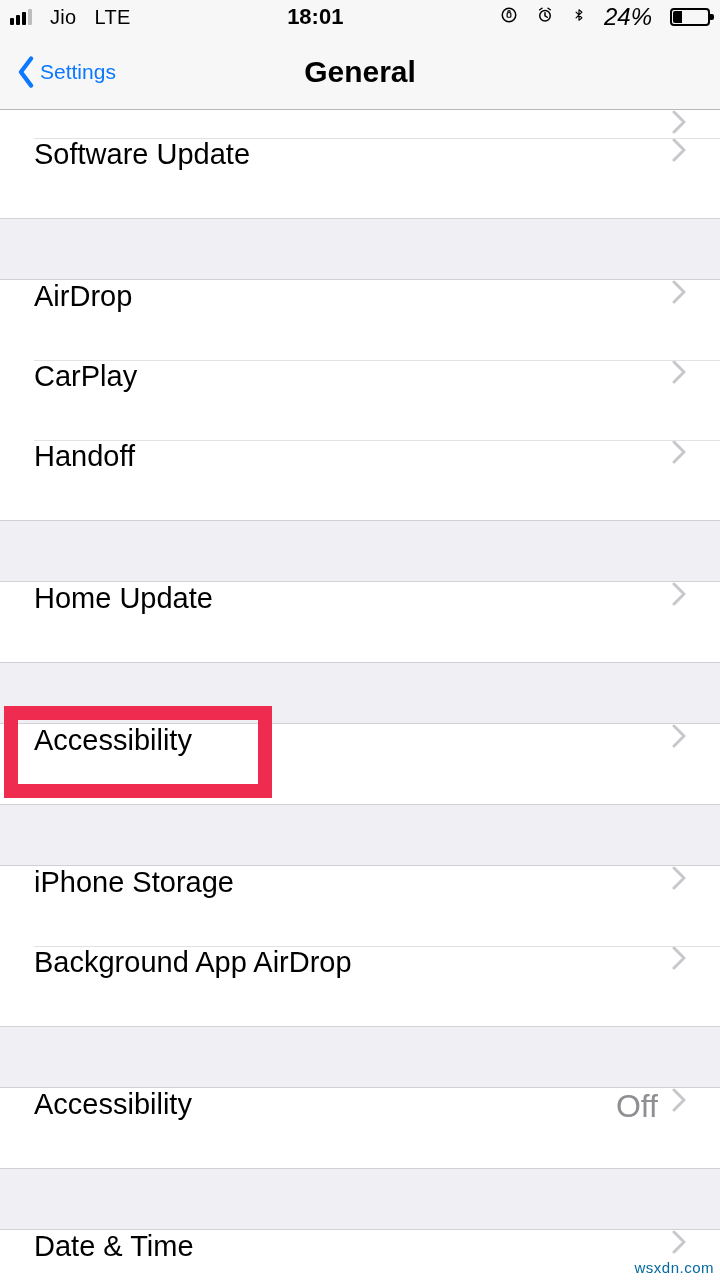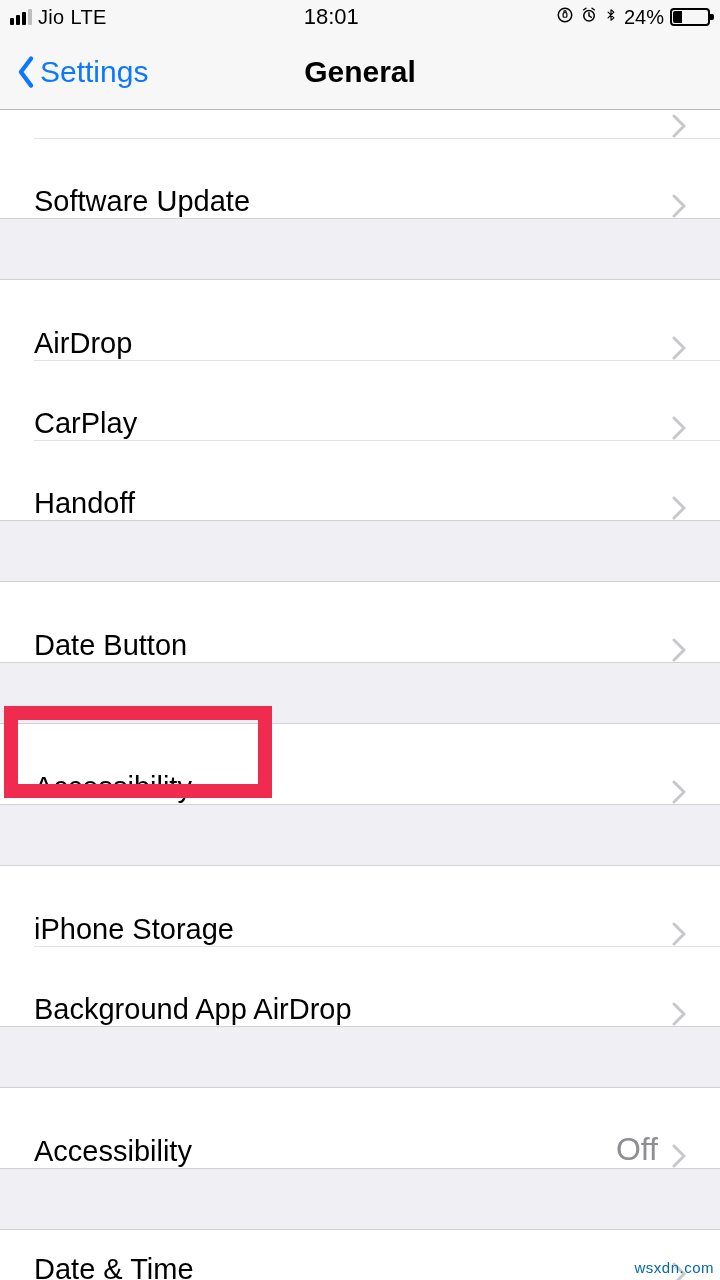--- a/index.html
+++ b/index.html
@@ -17,72 +17,72 @@
     .status-bar {
       height: 34px;
       display: flex;
       align-items: center;
       justify-content: space-between;
       padding: 0 10px;
       font-size: 22px;
       color: #000;
       background: #f7f7f8;
     }
-    .status-left, .status-right { display: flex; align-items: center; gap: 6px; }
+    .status-left, .status-right { display: flex; align-items: center; gap: 18px; }
     .sig-bars { display: flex; align-items: flex-end; gap: 2px; }
     .sig-bars span {
       display: inline-block; width: 4px; background: #000; border-radius: 1px;
     }
     .sig-bars span:nth-child(1){height:7px}
     .sig-bars span:nth-child(2){height:10px}
     .sig-bars span:nth-child(3){height:13px}
     .sig-bars span:nth-child(4){height:16px;background:#bdbdbd}
     .carrier, .net { font-size: 20px; letter-spacing: .3px; }
-    .clock { font-weight: 400; font-size: 22px; }
+    .clock { font-weight: 700; font-size: 22px; }
     .status-right svg { height: 18px; }
     .battery {
       position: relative; width: 40px; height: 18px;
       border: 2px solid #000; border-radius: 4px; display: inline-block;
     }
     .battery::after {
       content: ""; position: absolute; right: -6px; top: 4px;
       width: 4px; height: 6px; background: #000; border-radius: 0 2px 2px 0;
     }
     .battery .level {
       position: absolute; left: 1px; top: 1px; bottom: 1px;
       background: #000; border-radius: 2px 0 0 2px;
     }
-    .batt-pct { font-size: 20px; }
+    .batt-pct { font-size: 24px; font-style: italic; }
 
     
     .nav-bar {
       height: 76px; background: #f7f7f8;
       border-bottom: 1px solid #b8b8bc;
       position: relative; display: flex; align-items: center;
     }
     .back-btn {
       display: flex; align-items: center; gap: 2px;
-      color: #0b78ff; font-size: 30px; padding-left: 14px;
+      color: #0b78ff; font-size: 21px; padding-left: 14px;
       cursor: pointer;
     }
     .back-btn svg { height: 34px; width: 24px; }
     .nav-title {
       position: absolute; left: 0; right: 0; text-align: center;
       font-size: 30px; font-weight: 700; pointer-events: none;
     }
 
     
     .group {
       background: #fff;
       border-top: 1px solid #d1d1d5;
       border-bottom: 1px solid #d1d1d5;
     }
     .gap { height: 60px; }
     .row {
-      display: flex; align-items: flex-end;
+      display: flex; align-items: flex-start;
       height: 80px; padding: 0 34px;
       font-size: 29px; color: #000;
       position: relative; cursor: pointer;
       background: #fff;
     }
     .row + .row::before {
       content: ""; position: absolute; left: 34px; right: 0; top: 0;
       height: 1px; background: #e2e2e5;
     }
     .row .label { flex: 1; }
@@ -207,21 +207,21 @@
           <polyline points="2,2 12,12 2,22" fill="none" stroke="#c7c7cc" stroke-width="3" stroke-linecap="round" stroke-linejoin="round"></polyline>
         </svg>
     </span>
   </div>
 </div>
 
 <div class="gap"></div>
 
 <div class="group">
   <div class="row">
-    <span class="label">Date Button</span>
+    <span class="label">Home Update</span>
     <span class="chevron">
       <svg viewBox="0 0 14 24">
           <polyline points="2,2 12,12 2,22" fill="none" stroke="#c7c7cc" stroke-width="3" stroke-linecap="round" stroke-linejoin="round"></polyline>
         </svg>
     </span>
   </div>
 </div>
 
 <div class="gap"></div>
 

